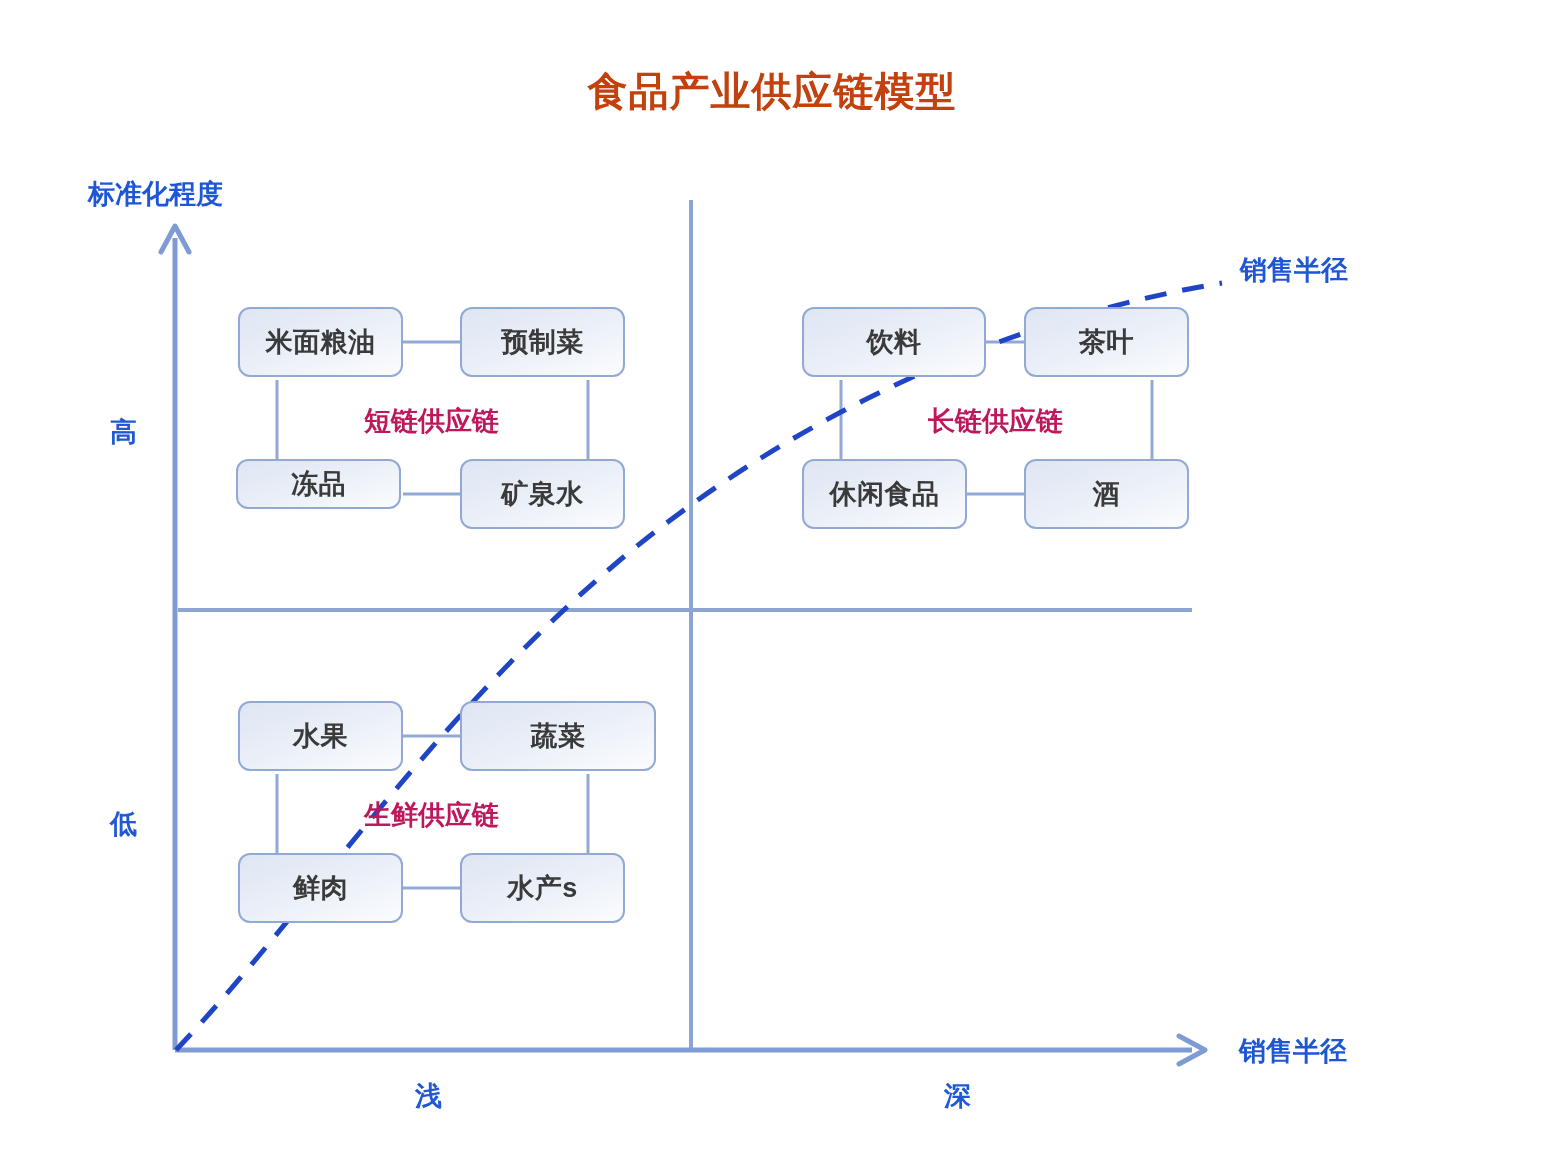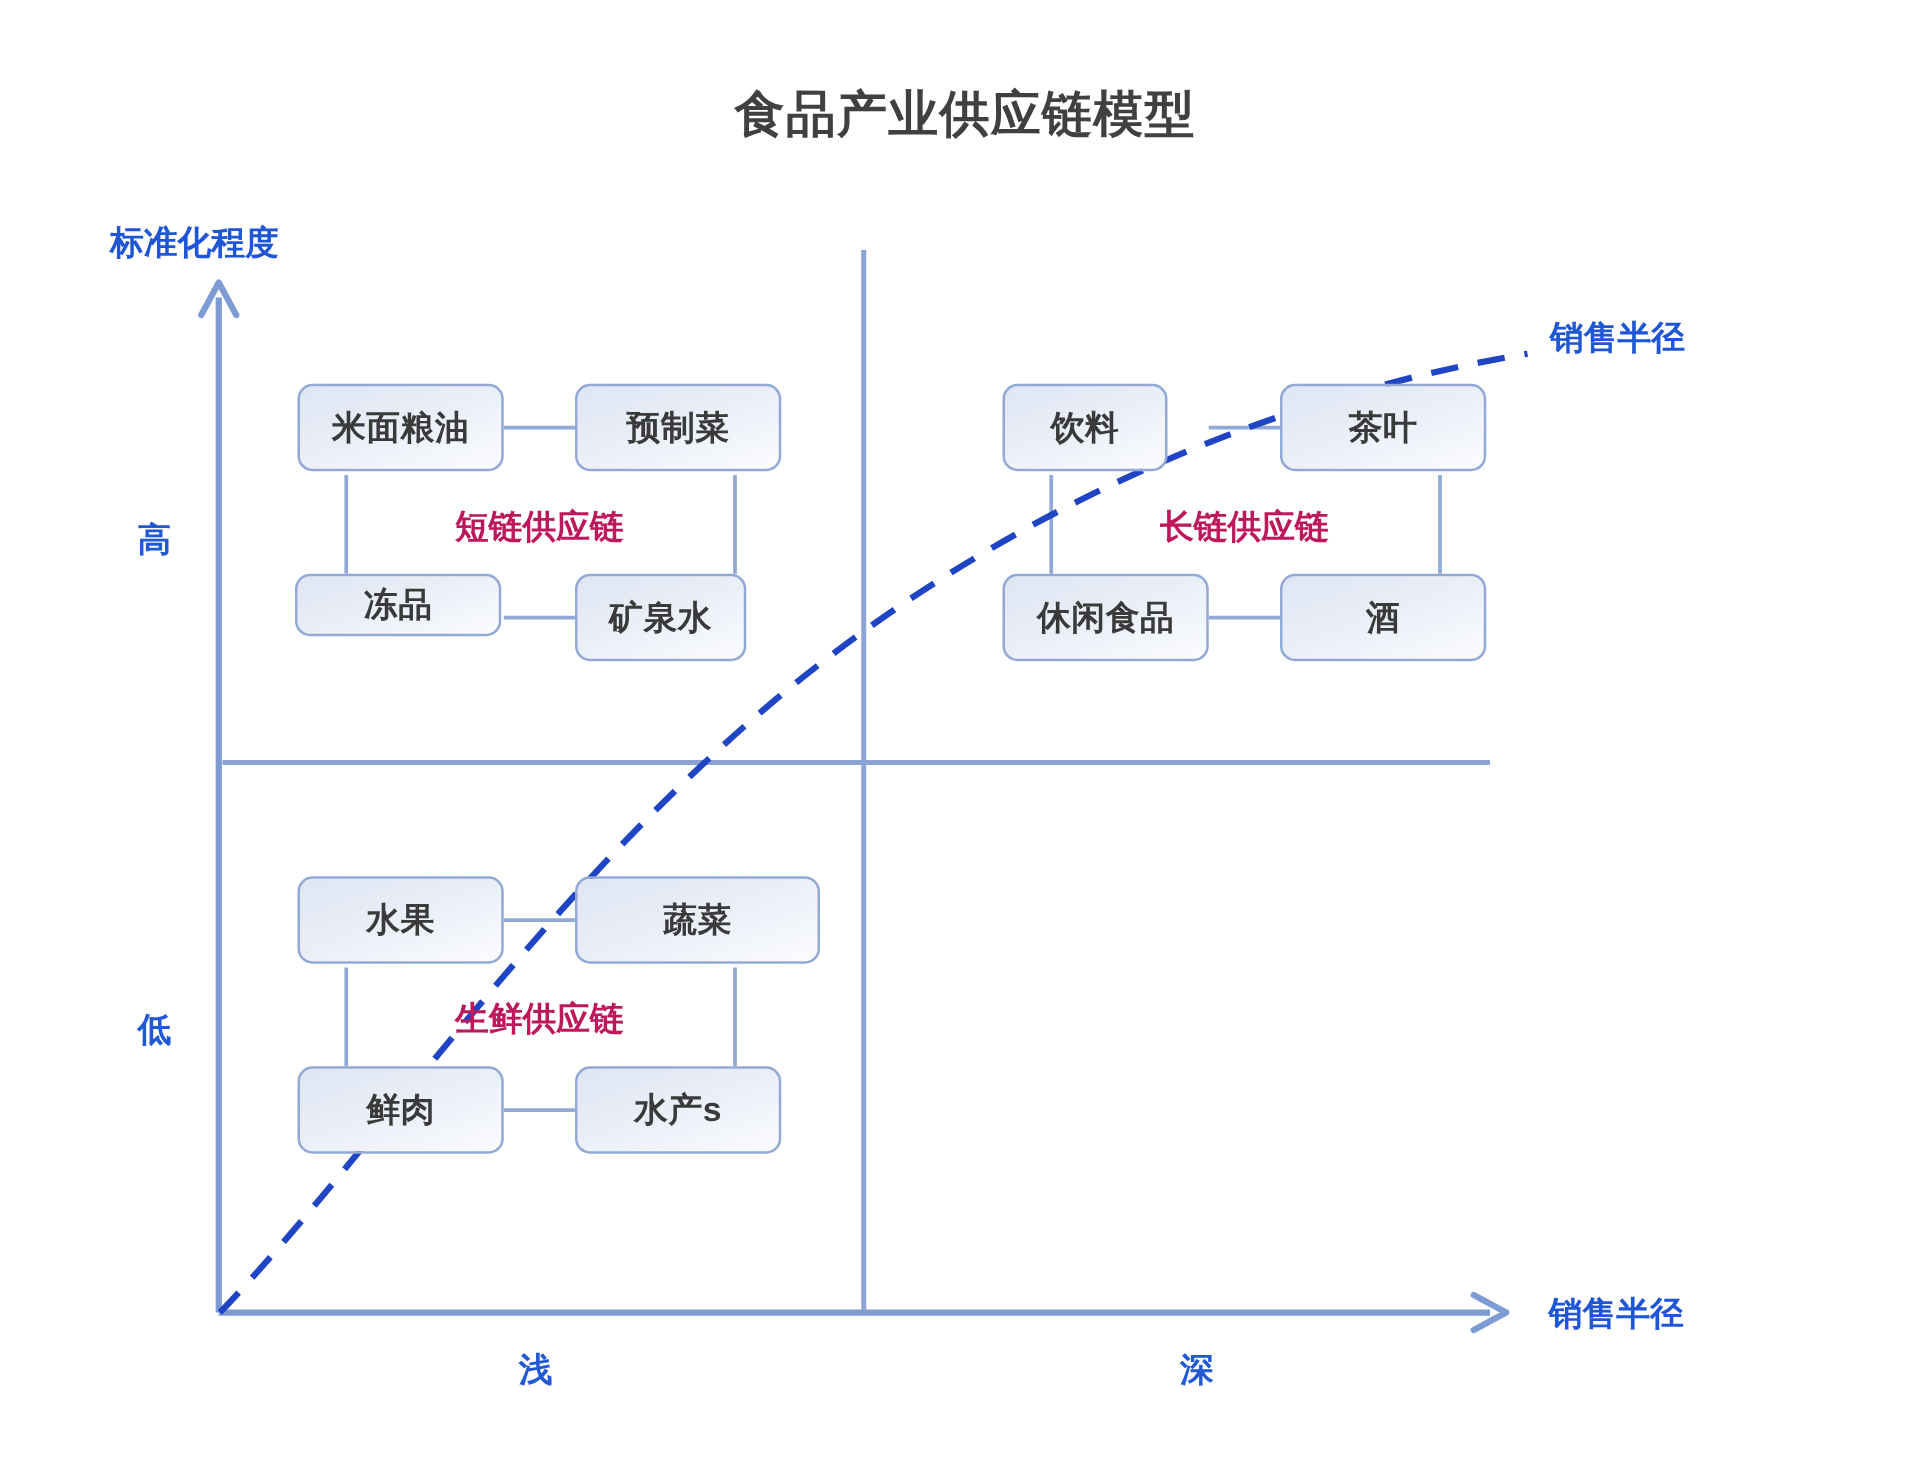--- a/index.html
+++ b/index.html
@@ -22,21 +22,21 @@
 
   
   .title {
     position: absolute;
     top: 64px;
     left: 0;
     width: 1544px;
     text-align: center;
     font-size: 40px;
     font-weight: bold;
-    color: #404040;
+    color: #c2410c;
     letter-spacing: 1px;
     white-space: nowrap;
   }
 
   
   svg.frame {
     position: absolute;
     top: 0;
     left: 0;
     width: 1544px;
@@ -153,24 +153,24 @@
   <div class="axis-label x-title">销售半径</div>
   <div class="tick-label tick-high">高</div>
   <div class="tick-label tick-low">低</div>
   <div class="tick-label tick-shallow">浅</div>
   <div class="tick-label tick-deep">深</div>
   <div class="curve-label">销售半径</div>
 
   <div class="node" style="left:238px; top:307px; width:165px; height:70px;">米面粮油</div>
   <div class="node" style="left:460px; top:307px; width:165px; height:70px;">预制菜</div>
   <div class="node" style="left:236px; top:459px; width:165px; height:50px;">冻品</div>
-  <div class="node" style="left:460px; top:459px; width:137px; height:70px;">矿泉水</div>
+  <div class="node" style="left:460px; top:459px; width:165px; height:70px;">矿泉水</div>
   <div class="group-label" style="left:238px; top:403px; width:387px;">短链供应链</div>
 
-  <div class="node" style="left:802px; top:307px; width:132px; height:70px;">饮料</div>
+  <div class="node" style="left:802px; top:307px; width:184px; height:70px;">饮料</div>
   <div class="node" style="left:1024px; top:307px; width:165px; height:70px;">茶叶</div>
   <div class="node" style="left:802px; top:459px; width:165px; height:70px;">休闲食品</div>
   <div class="node" style="left:1024px; top:459px; width:165px; height:70px;">酒</div>
   <div class="group-label" style="left:802px; top:403px; width:387px;">长链供应链</div>
 
   <div class="node" style="left:238px; top:701px; width:165px; height:70px;">水果</div>
   <div class="node" style="left:460px; top:701px; width:196px; height:70px;">蔬菜</div>
   <div class="node" style="left:238px; top:853px; width:165px; height:70px;">鲜肉</div>
   <div class="node" style="left:460px; top:853px; width:165px; height:70px;">水产s</div>
   <div class="group-label" style="left:238px; top:797px; width:387px;">生鲜供应链</div>

